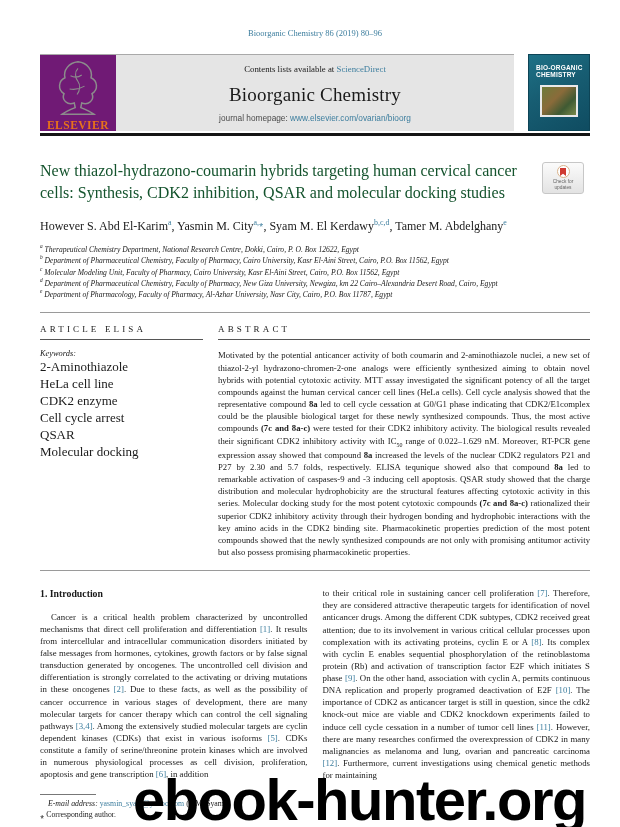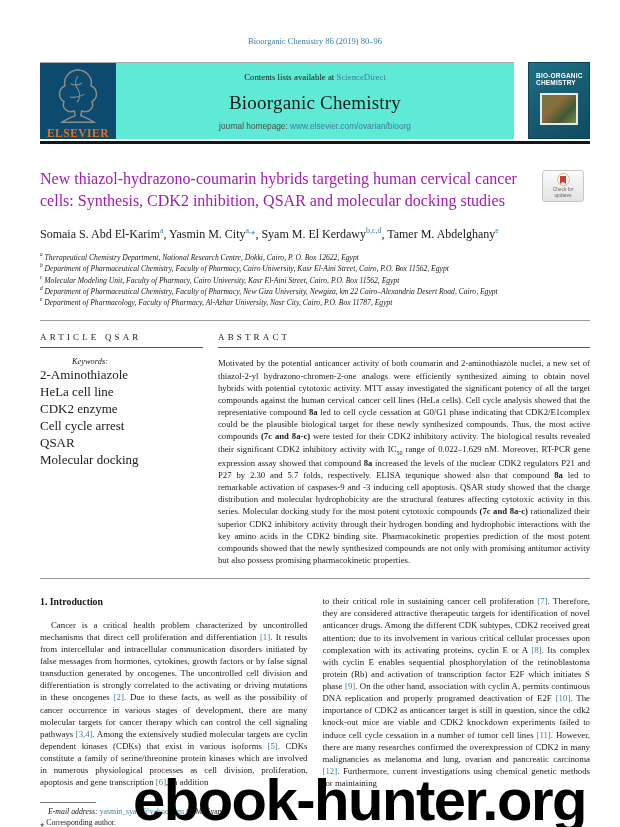--- a/index.html
+++ b/index.html
@@ -2,72 +2,72 @@
 <html><head>
 <meta charset="utf-8">
 <style>
   * { margin:0; padding:0; box-sizing:border-box; }
   html,body { background:#888; }
   .page {
     position:relative; width:620px; height:827px; margin:0 auto;
     background:#ffffff; overflow:hidden;
     font-family:"Liberation Serif", serif; color:#1a1a1a;
   }
-  .content { padding:36px 30px 0 40px; }
+  .content { padding:28px 30px 0 40px; }
   .accent { color:#3d7e9e; }
   .link { color:#3d7e9e; }
   .b { font-weight:bold; }
   .i { font-style:italic; }
   .sub { vertical-align:sub; font-size:68%; }
   .sup { vertical-align:super; font-size:66%; color:#3d7e9e; }
 
   
   .citation { text-align:center; font-size:8.5px; margin-bottom:16px; }
 
   
   .banner { display:flex; align-items:stretch; }
   .banner-left { flex:1; display:flex; border-top:1px solid #a9a9a9; }
-  .elsevier { width:76px; background:#0c4a6e; display:flex; flex-direction:column; align-items:center; justify-content:flex-start; padding-top:4px; }
+  .elsevier { width:76px; background:#701a75; display:flex; flex-direction:column; align-items:center; justify-content:flex-start; padding-top:4px; }
   .elsevier-word { font-size:11.5px; font-weight:bold; color:#e8731a; letter-spacing:0.5px; margin-top:-2px; }
-  .mast-panel { flex:1; background:#5eead4; display:flex; flex-direction:column; align-items:center; justify-content:center; padding:6px 4px; }
+  .mast-panel { flex:1; background:#e5e5e5; display:flex; flex-direction:column; align-items:center; justify-content:center; padding:6px 4px; }
   .contents-line { font-size:8.8px; }
   .journal-title { font-size:19px; margin:10px 0 7px 0; letter-spacing:0.2px; }
   .homepage-line { font-family:"Liberation Sans", sans-serif; font-size:8.3px; color:#4a4a4a; }
   .cover {
     width:62px; margin-left:14px; border:1px solid #0d4456; position:relative;
     background:linear-gradient(150deg,#1e7186 0%, #175d72 45%, #0f4c61 100%);
     display:flex; flex-direction:column; align-items:center;
   }
   .cover-title { font-family:"Liberation Sans", sans-serif; font-weight:bold; color:#fff; font-size:6.5px; line-height:1.15; letter-spacing:0.2px; align-self:flex-start; padding:9px 0 0 7px; }
   .cover-img { width:38px; height:32px; border:2px solid #e9e9e9; margin-top:6px;
     background:linear-gradient(135deg,#6d7c3a 0%, #8a6b3a 40%, #3f5a33 70%, #7a8a4a 100%); }
   .thick-rule { height:3px; background:#151515; margin-top:2px; }
 
   
   .title-row { display:flex; margin-top:24px; }
-  .article-title { font-size:16px; line-height:1.35; width:488px; color:#a21caf; }
+  .article-title { font-size:16px; line-height:1.35; width:488px; color:#14532d; }
   .badge { width:42px; height:32px; margin-left:14px; margin-top:2px; border:1px solid #c7c7c7; border-radius:3px;
     background:linear-gradient(#fbfbfb,#e3e3e3); display:flex; flex-direction:column; align-items:center; justify-content:center; cursor:pointer; }
   .badge-circle { width:13px; height:13px; border-radius:50%; background:#fff; border:1px solid #d9b28a; display:flex; align-items:center; justify-content:center; }
   .badge-shield { width:6px; height:8px; background:#cf3a32; clip-path:polygon(0 0,100% 0,100% 100%,50% 72%,0 100%); }
   .badge-label { font-family:"Liberation Sans", sans-serif; font-size:4.8px; color:#666; text-align:center; line-height:1.15; margin-top:1px; width:32px; }
 
   .authors { font-size:12px; margin-top:14px; }
   .affils { margin-top:9px; }
   .affil { font-size:7.6px; font-style:italic; line-height:1.28; }
   .affil .aff-sup { font-style:italic; vertical-align:super; font-size:70%; color:#1a1a1a; }
 
   .rule { border:none; border-top:1px solid #9a9a9a; margin:13px 0 0 0; }
 
   
   .info-abs { display:flex; gap:15px; margin-top:11px; }
   .info-col { width:163px; flex:none; }
   .abs-col { flex:1; }
   .sec-heading { font-size:9px; letter-spacing:0.35em; padding-bottom:5px; border-bottom:1px solid #555; margin-bottom:9px; }
-  .kw-label { font-size:8.4px; font-style:italic; margin-bottom:1px;margin-left:32px; }
+  .kw-label { font-size:8.4px; font-style:italic; margin-bottom:1px; }
   .kw { font-size:13px; line-height:1.3; }
   .abs-text { font-size:8.7px; line-height:1.4; text-align:justify; }
   .bottom-rule { border:none; border-top:1px solid #9a9a9a; margin:12px 0 0 0; }
 
   
   .intro { display:flex; gap:15px; margin-top:16px; }
   .col { flex:1; font-size:8.8px; line-height:1.38; text-align:justify; }
   .intro-heading { font-size:9.8px; font-weight:bold; margin-bottom:10px; }
   .col p.indent { text-indent:11px; }
 
@@ -119,35 +119,35 @@
     <div class="title-row">
       <div class="article-title">New thiazol-hydrazono-coumarin hybrids targeting human cervical cancer cells: Synthesis, CDK2 inhibition, QSAR and molecular docking studies</div>
       <div class="badge">
         <div class="badge-circle">
             <div class="badge-shield"></div>
           </div>
         <div class="badge-label">Check for updates</div>
       </div>
     </div>
 
-    <div class="authors"><span>Somaia S. Abd El-Karim</span><span class="sup">a</span><span>, Yasmin M. City</span><span class="sup">a,⁎</span><span>, Syam M. El Kerdawy</span><span class="sup">b,c,d</span><span>, Tamer M. Abdelghany</span><span class="sup">e</span></div>
+    <div class="authors"><span>However S. Abd El-Karim</span><span class="sup">a</span><span>, Yasmin M. City</span><span class="sup">a,⁎</span><span>, Syam M. El Kerdawy</span><span class="sup">b,c,d</span><span>, Tamer M. Abdelghany</span><span class="sup">e</span></div>
 
     <div class="affils">
       <div class="affil"><span class="aff-sup">a</span><span> Therapeutical Chemistry Department, National Research Centre, Dokki, Cairo, P. O. Box 12622, Egypt</span></div>
       <div class="affil"><span class="aff-sup">b</span><span> Department of Pharmaceutical Chemistry, Faculty of Pharmacy, Cairo University, Kasr El-Aini Street, Cairo, P.O. Box 11562, Egypt</span></div>
       <div class="affil"><span class="aff-sup">c</span><span> Molecular Modeling Unit, Faculty of Pharmacy, Cairo University, Kasr El-Aini Street, Cairo, P.O. Box 11562, Egypt</span></div>
       <div class="affil"><span class="aff-sup">d</span><span> Department of Pharmaceutical Chemistry, Faculty of Pharmacy, New Giza University, Newgiza, km 22 Cairo–Alexandria Desert Road, Cairo, Egypt</span></div>
       <div class="affil"><span class="aff-sup">e</span><span> Department of Pharmacology, Faculty of Pharmacy, Al-Azhar University, Nasr City, Cairo, P.O. Box 11787, Egypt</span></div>
     </div>
 
     <hr class="rule">
 
     <div class="info-abs">
       <div class="info-col">
-        <div class="sec-heading">ARTICLE QSAR</div>
+        <div class="sec-heading">ARTICLE ELISA</div>
         <div class="kw-label">Keywords:</div>
         <div class="kw">2-Aminothiazole</div>
         <div class="kw">HeLa cell line</div>
         <div class="kw">CDK2 enzyme</div>
         <div class="kw">Cell cycle arrest</div>
         <div class="kw">QSAR</div>
         <div class="kw">Molecular docking</div>
       </div>
       <div class="abs-col">
         <div class="sec-heading">ABSTRACT</div>

